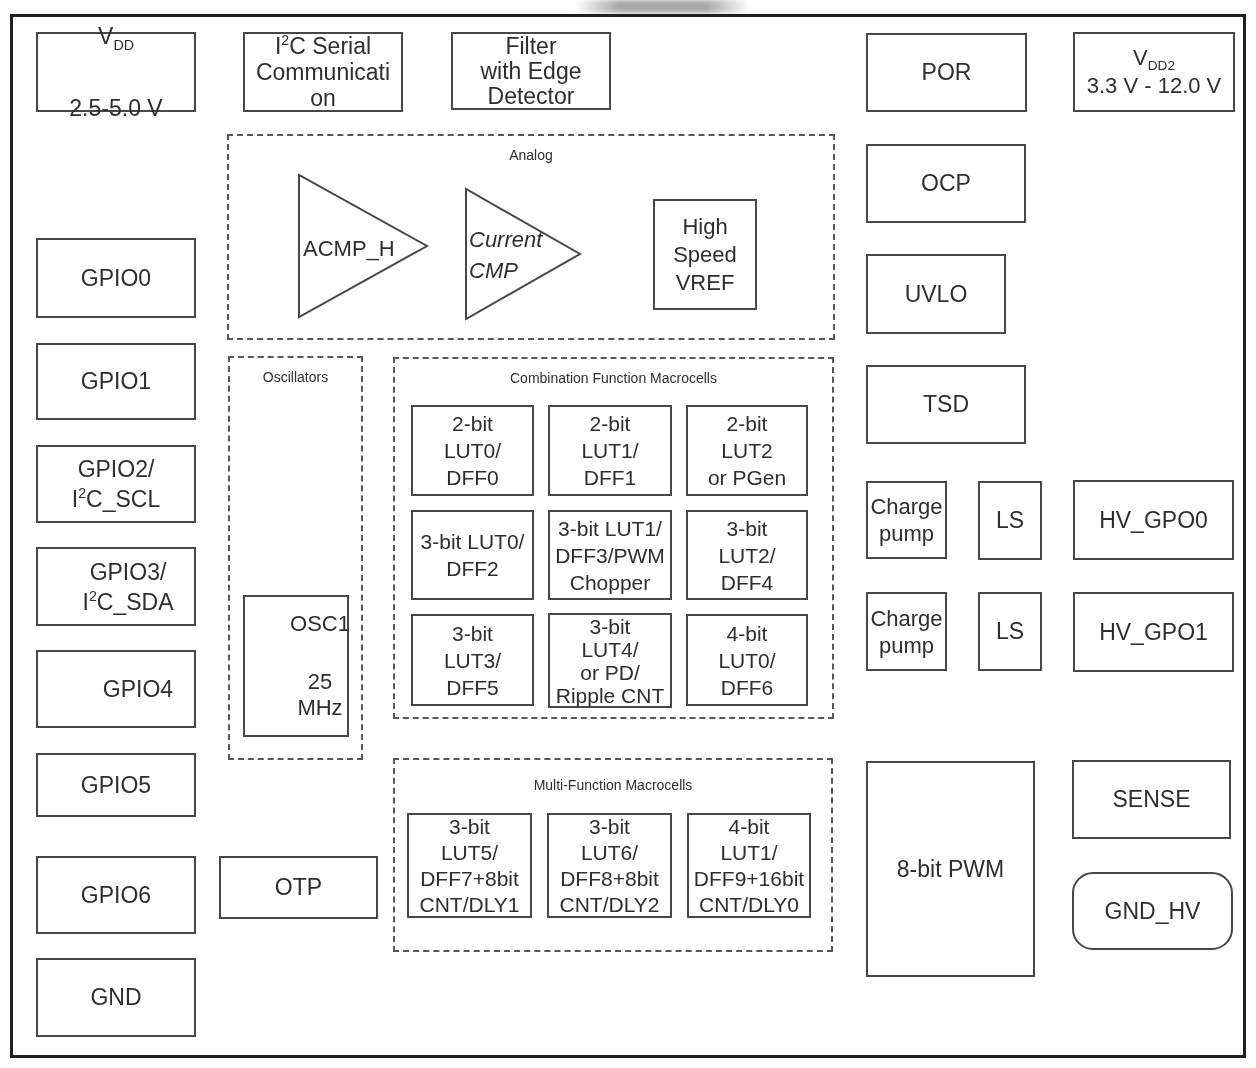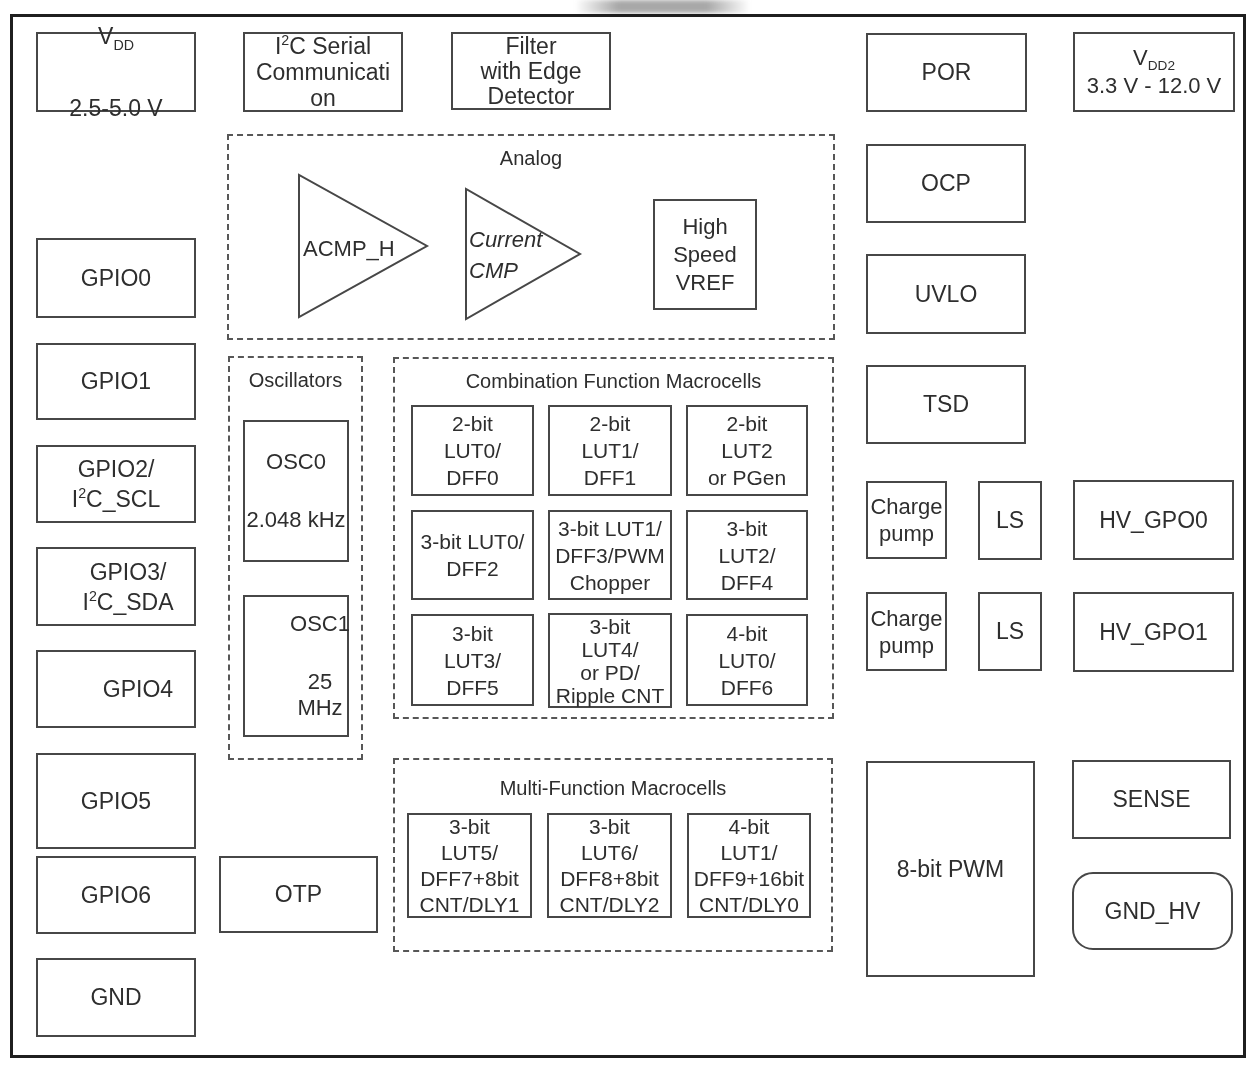--- a/index.html
+++ b/index.html
@@ -19,21 +19,21 @@
   }
   .box{
     position:absolute;border:2px solid #474747;background:#fff;box-sizing:border-box;
     display:flex;flex-direction:column;align-items:center;justify-content:center;
     text-align:center;font-size:23px;line-height:29px;color:#2e2e2e;
   }
   .region{
     position:absolute;border:2px dashed #575757;box-sizing:border-box;background:transparent;
   }
   .region-title{
-    position:absolute;top:11px;left:0;right:0;text-align:center;font-size:20px;color:#2e2e2e;
+    position:absolute;top:11px;left:0;right:0;text-align:center;font-size:14px;color:#2e2e2e;
   }
   .cell{font-size:21px;line-height:27px;}
   .cell.lines4{line-height:23px;font-size:21px;}
   .mcell{font-size:21px;line-height:26px;}
   .smalltext{font-size:22px;line-height:28px;}
   .osc{font-size:22px;line-height:26px;justify-content:center;gap:32px;}
   sub{font-size:.62em;line-height:0;}
   sup{font-size:.62em;line-height:0;}
   .tri{position:absolute;overflow:visible;}
   .tri polygon{fill:#ffffff;stroke:#474747;stroke-width:2;stroke-linejoin:miter;}
@@ -61,21 +61,21 @@
     <span class="ln">GPIO2/</span>
     <span class="ln"><span>I</span><sup>2</sup><span>C_SCL</span></span>
   </div>
   <div class="box" style="left:36px;top:547px;width:160px;height:79px;line-height:30px;padding-left:24px;">
     <span class="ln">GPIO3/</span>
     <span class="ln"><span>I</span><sup>2</sup><span>C_SDA</span></span>
   </div>
   <div class="box" style="left:36px;top:650px;width:160px;height:78px;padding-left:44px;">
     <span class="ln">GPIO4</span>
   </div>
-  <div class="box" style="left:36px;top:753px;width:160px;height:96px;">
+  <div class="box" style="left:36px;top:753px;width:160px;height:64px;">
     <span class="ln">GPIO5</span>
   </div>
   <div class="box" style="left:36px;top:856px;width:160px;height:78px;">
     <span class="ln">GPIO6</span>
   </div>
   <div class="box" style="left:36px;top:958px;width:160px;height:79px;">
     <span class="ln">GND</span>
   </div>
 
   <div class="box" style="left:243px;top:32px;width:160px;height:80px;line-height:26px;">
@@ -105,24 +105,20 @@
   </div>
   <div class="box smalltext" style="left:653px;top:199px;width:104px;height:111px;">
     <span class="ln">High</span>
     <span class="ln">Speed</span>
     <span class="ln">VREF</span>
   </div>
 
   <div class="region" style="left:228px;top:356px;width:135px;height:404px;">
     <div class="region-title">Oscillators</div>
   </div>
-  <div class="box osc" style="left:243px;top:420px;width:106px;height:142px;">
-    <span class="ln">OSC0</span>
-    <span class="ln">2.048 kHz</span>
-  </div>
   <div class="box osc" style="left:243px;top:595px;width:106px;height:142px;padding-left:48px;">
     <span class="ln">OSC1</span>
     <span class="ln">25 MHz</span>
   </div>
 
   <div class="region" style="left:393px;top:357px;width:441px;height:362px;">
     <div class="region-title">Combination Function Macrocells</div>
   </div>
   <div class="box cell" style="left:411px;top:405px;width:123px;height:91px;">
     <span class="ln">2-bit</span>
@@ -185,35 +181,35 @@
     <span class="ln">DFF8+8bit</span>
     <span class="ln">CNT/DLY2</span>
   </div>
   <div class="box mcell" style="left:687px;top:813px;width:124px;height:105px;">
     <span class="ln">4-bit</span>
     <span class="ln">LUT1/</span>
     <span class="ln">DFF9+16bit</span>
     <span class="ln">CNT/DLY0</span>
   </div>
 
-  <div class="box" style="left:219px;top:856px;width:159px;height:77px;">
+  <div class="box" style="left:219px;top:856px;width:159px;height:63px;">
     <span class="ln">OTP</span>
   </div>
 
   <div class="box" style="left:866px;top:33px;width:161px;height:79px;">
     <span class="ln">POR</span>
   </div>
   <div class="box" style="left:1073px;top:32px;width:162px;height:80px;line-height:28px;font-size:22px;">
     <span class="ln"><span>V</span><sub>DD2</sub></span>
     <span class="ln">3.3 V - 12.0 V</span>
   </div>
   <div class="box" style="left:866px;top:144px;width:160px;height:79px;">
     <span class="ln">OCP</span>
   </div>
-  <div class="box" style="left:866px;top:254px;width:160px;height:80px;">
+  <div class="box" style="left:866px;top:254px;width:140px;height:80px;">
     <span class="ln">UVLO</span>
   </div>
   <div class="box" style="left:866px;top:365px;width:160px;height:79px;">
     <span class="ln">TSD</span>
   </div>
 
   <div class="box" style="left:866px;top:481px;width:81px;height:78px;font-size:22px;line-height:27px;">
     <span class="ln">Charge</span>
     <span class="ln">pump</span>
   </div>

